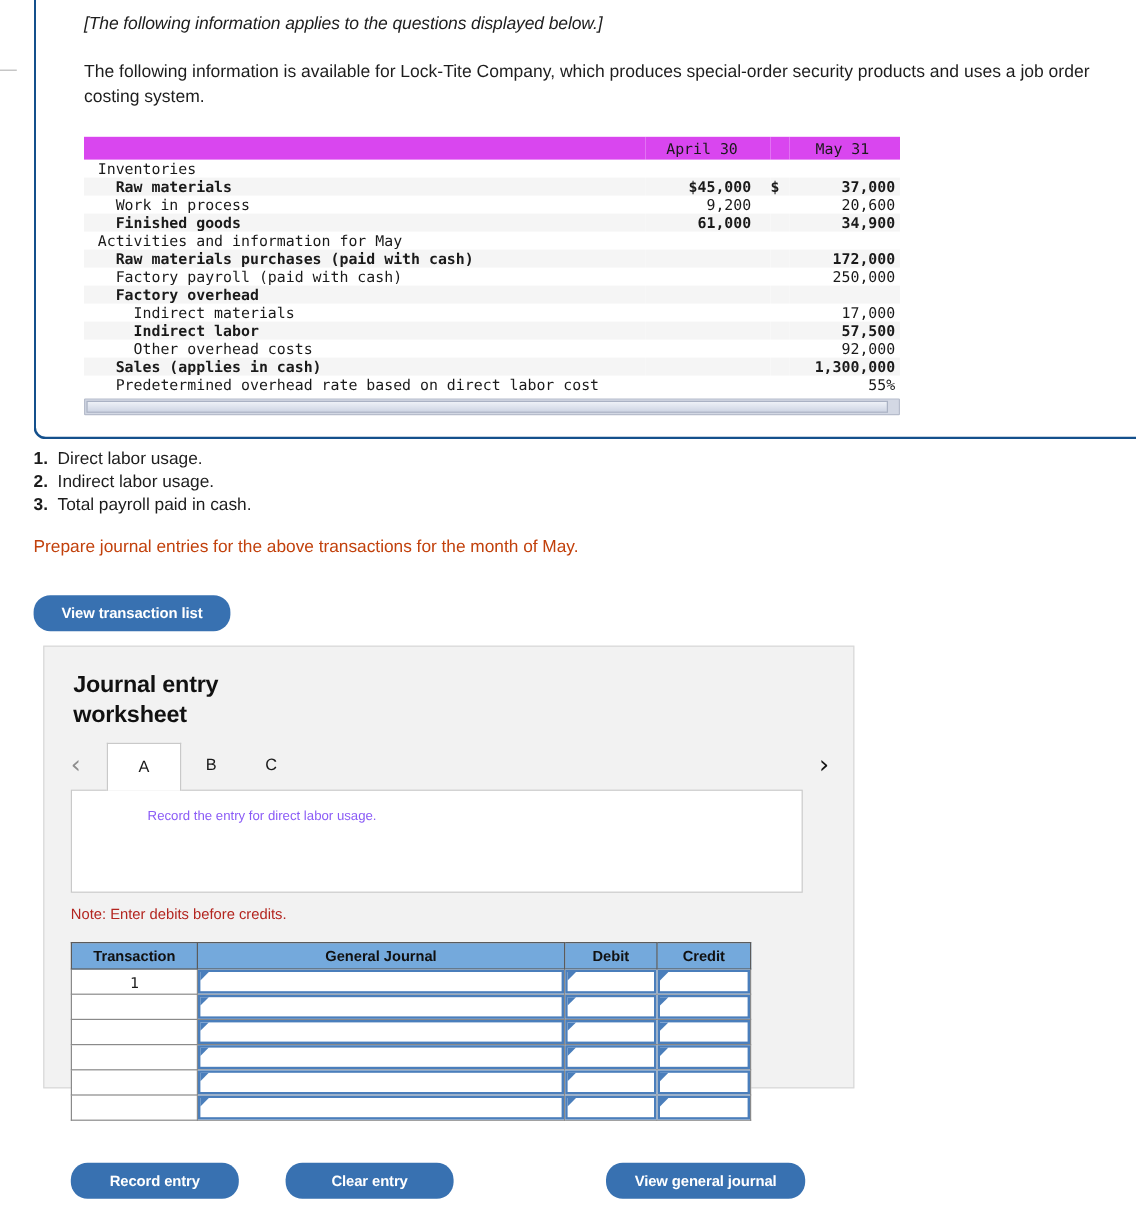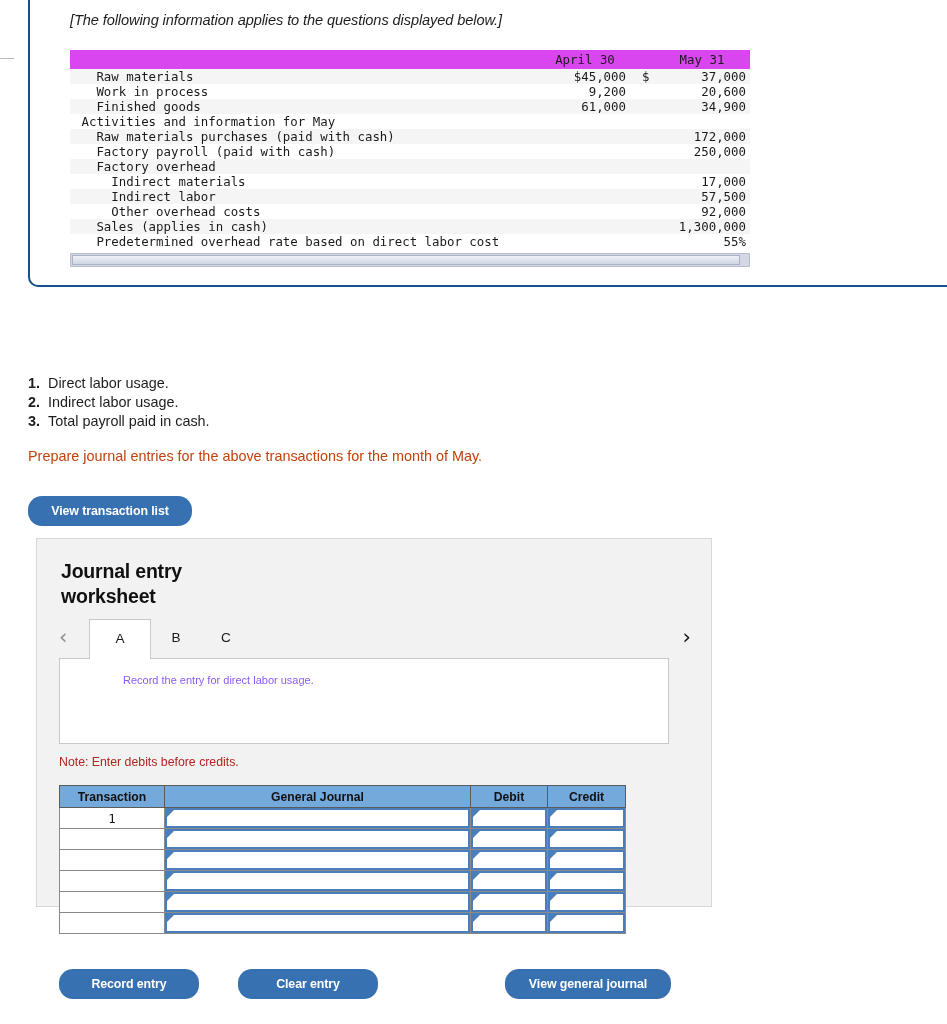--- a/index.html
+++ b/index.html
@@ -58,21 +58,21 @@
     font-size: 12.4px;
     color: #1a1a1a;
   }
   table.fin td { padding: 0; height: 15px; line-height: 15px; vertical-align: middle; }
   table.fin tr.hdr td {
     background: #d946ef;
     height: 19px; line-height: 19px;
     text-align: center;
     color: #1a1a1a;
   }
-  table.fin tr.shade td { background: #f5f5f5; }
+  table.fin tr.shade td { background: #f5f5f5; font-weight: bold; }
   .c-label { padding-left: 4px !important; white-space: pre; }
   .c-apr { width: 104px; text-align: right; padding-right: 16px !important; }
   .c-cur { width: 16px; text-align: left; }
   .c-may { width: 92px; text-align: right; padding-right: 4px !important; }
 
   
   .h-scroll {
     width: 680px; height: 14px;
     margin-top: 4px;
     background: #d3d8e4;
@@ -279,30 +279,37 @@
   }
 </style>
 </head>
 <body>
 
 <div class="edge-stub"></div>
 
 <div class="info-box">
   <div class="info-inner">
     <p class="lead-italic">[The following information applies to the questions displayed below.]</p>
+    <p class="lead-para">The following information is available for Lock-Tite Company, which produces special-order security products and uses a job order costing system.</p>
 
     <div class="fin-wrap">
       <table class="fin">
         <tbody>
           <tr class="hdr">
             <td class="c-label"></td>
             <td class="c-apr" style="text-align:center;padding-right:10px !important;">April 30</td>
             <td class="c-cur"></td>
             <td class="c-may" style="text-align:center;">May 31</td>
           </tr>
+        <tr>
+              <td class="c-label"> Inventories</td>
+              <td class="c-apr"></td>
+              <td class="c-cur"></td>
+              <td class="c-may"></td>
+            </tr>
             <tr class="shade">
               <td class="c-label">   Raw materials</td>
               <td class="c-apr">$45,000</td>
               <td class="c-cur">$</td>
               <td class="c-may">37,000</td>
             </tr>
             <tr>
               <td class="c-label">   Work in process</td>
               <td class="c-apr">9,200</td>
               <td class="c-cur"></td>

